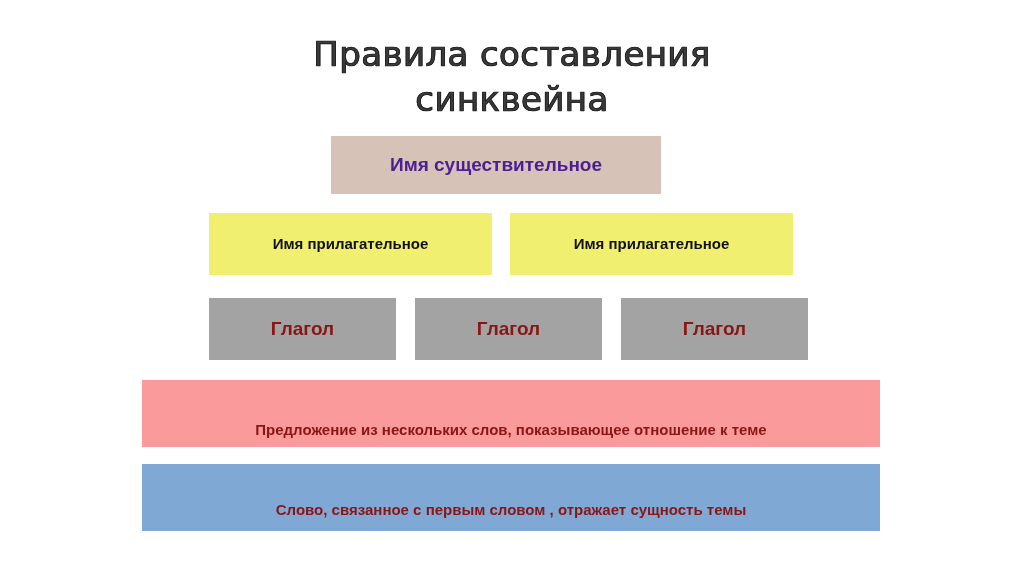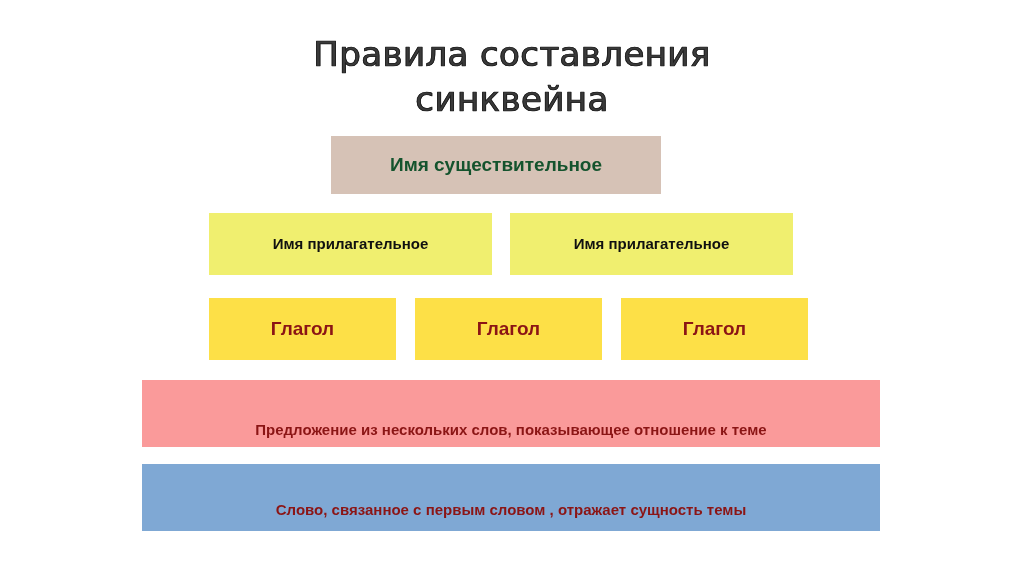--- a/index.html
+++ b/index.html
@@ -59,21 +59,21 @@
 
   
   .row-noun {
     left: 331px;
     top: 128px;
     width: 330px;
     height: 58px;
     background: #d6c2b6;
   }
   .row-noun .label {
-    color: #14532d;
+    color: #4c1d95;
     font-size: 19px;
     font-weight: bold;
   }
 
   
   .row-adj {
     top: 205px;
     width: 283px;
     height: 62px;
     background: #f0ef6f;
@@ -84,21 +84,21 @@
     color: #101010;
     font-size: 15px;
     font-weight: bold;
   }
 
   
   .row-verb {
     top: 290px;
     width: 187px;
     height: 62px;
-    background: #fde047;
+    background: #a3a3a3;
   }
   .verb-1 { left: 209px; }
   .verb-2 { left: 415px; }
   .verb-3 { left: 621px; }
   .row-verb .label {
     color: #8b1515;
     font-size: 19px;
     font-weight: bold;
   }
 

